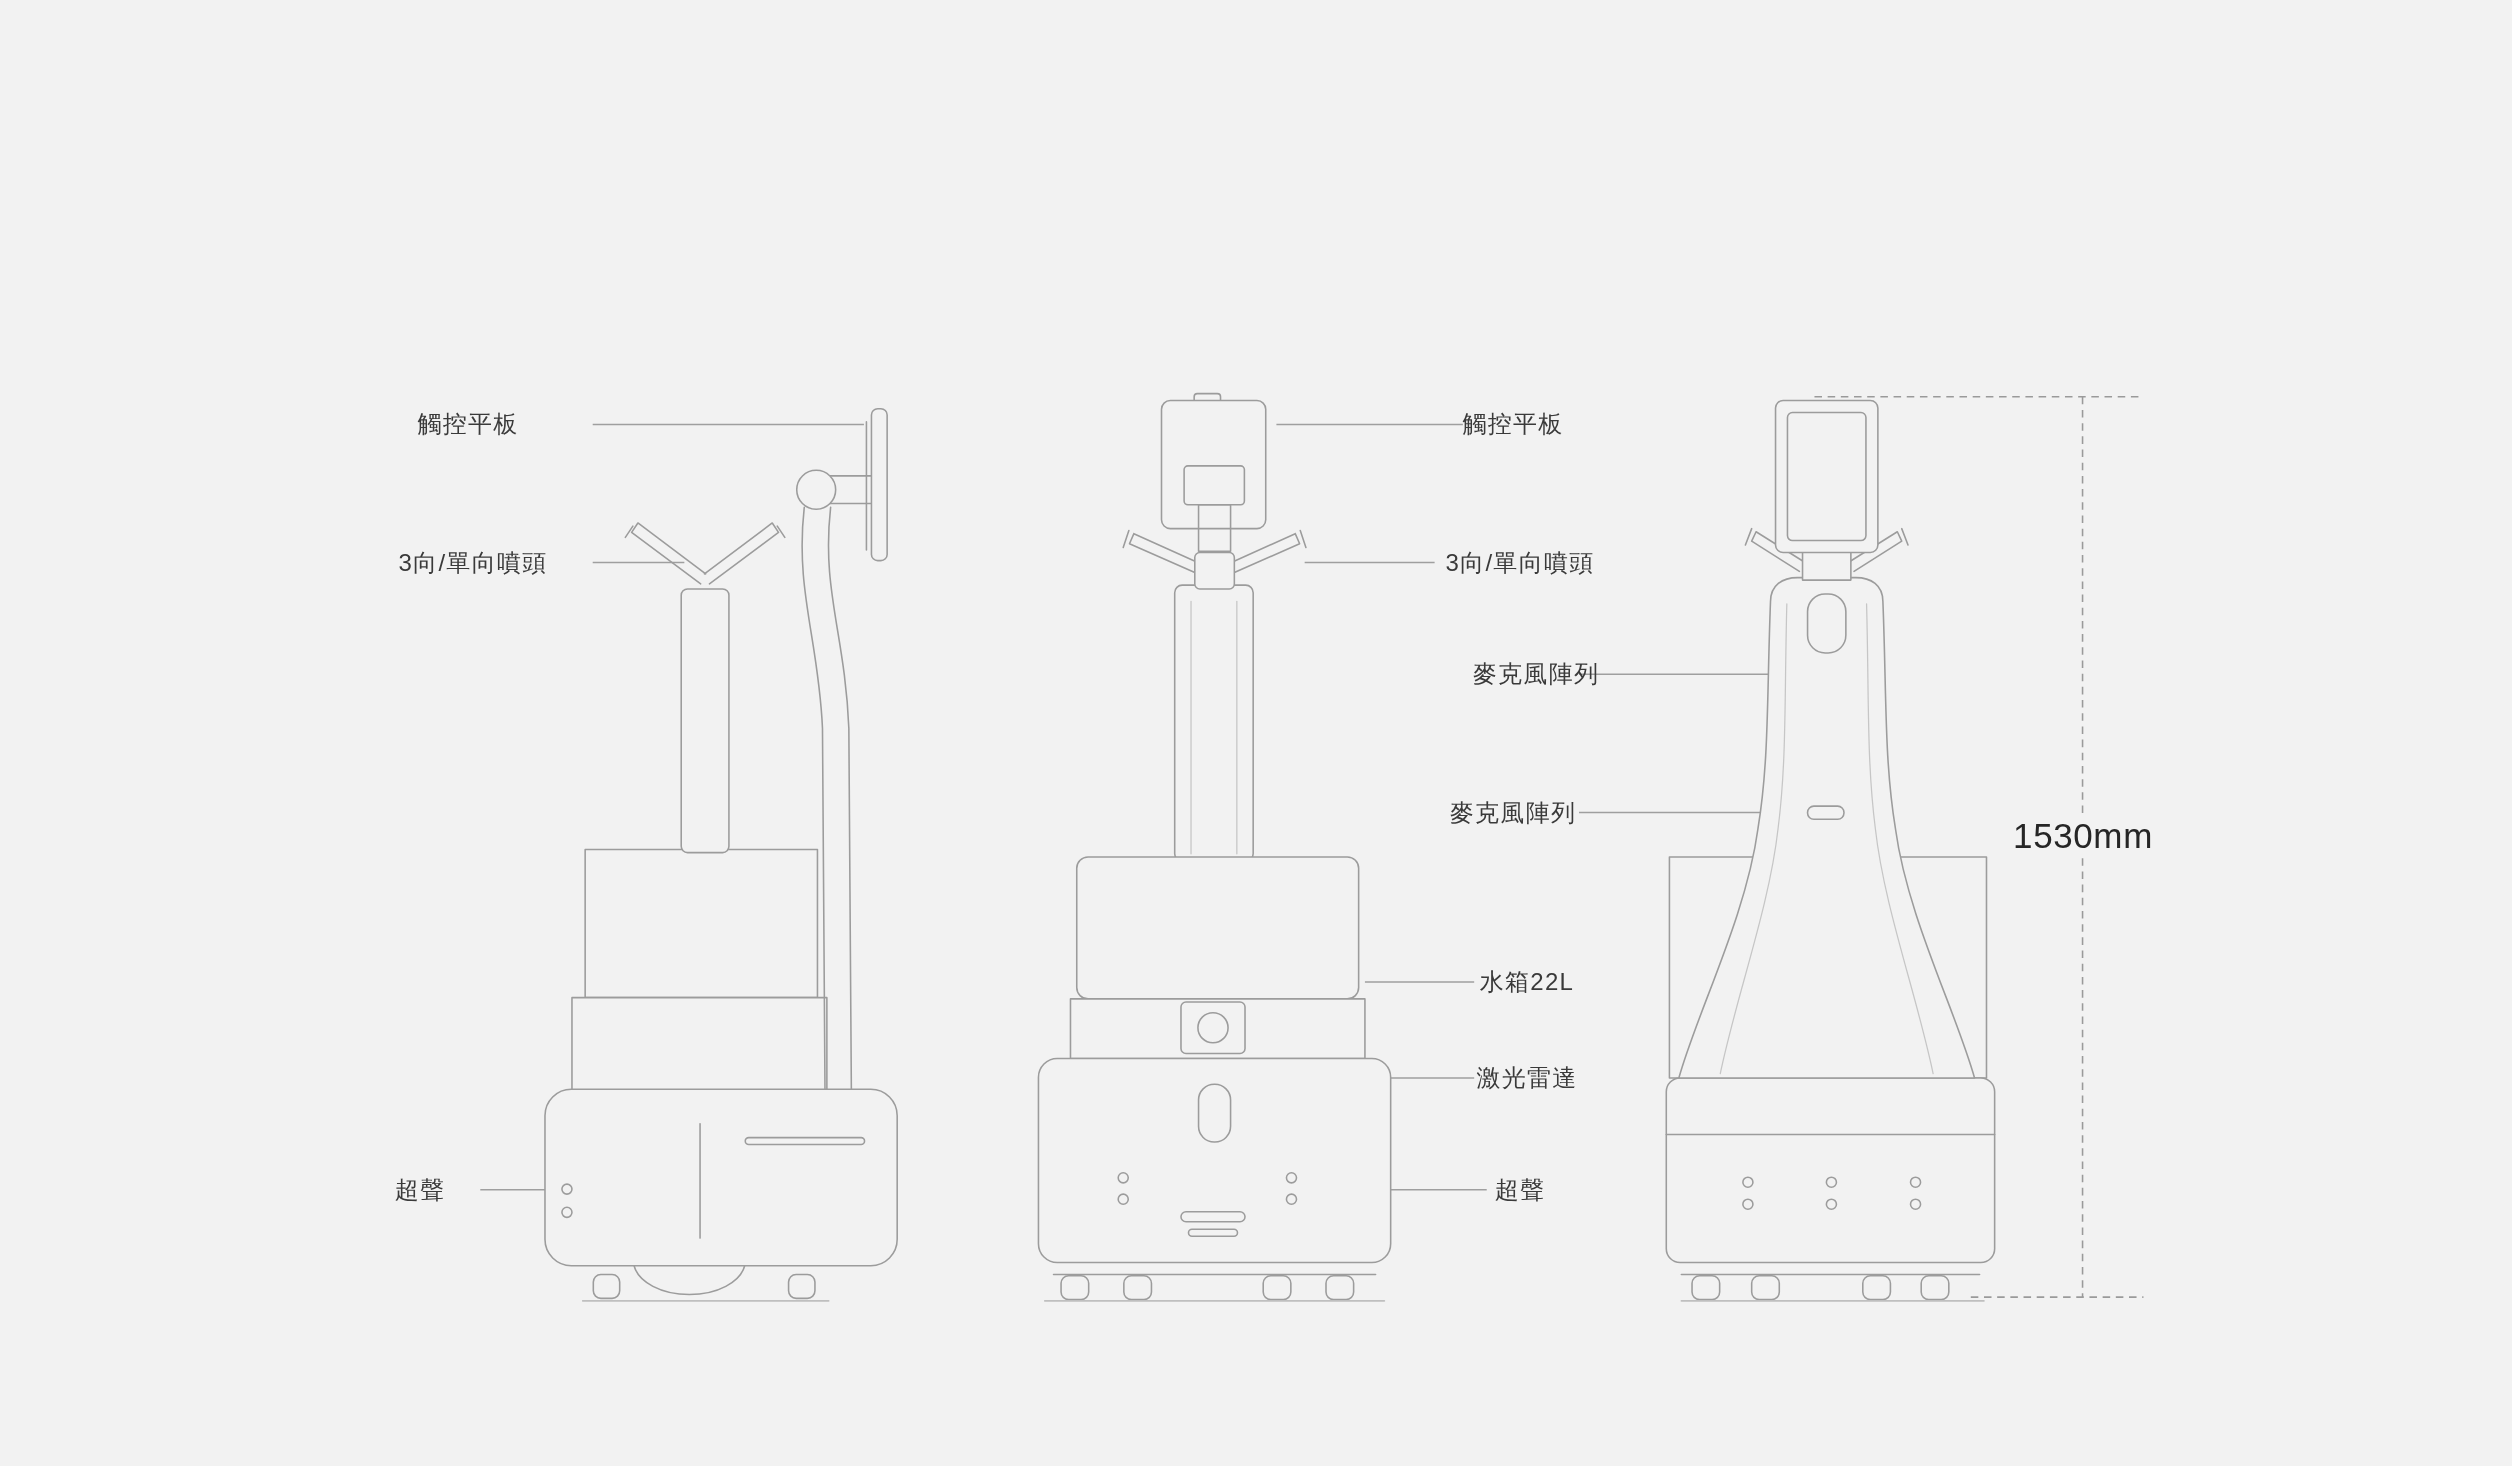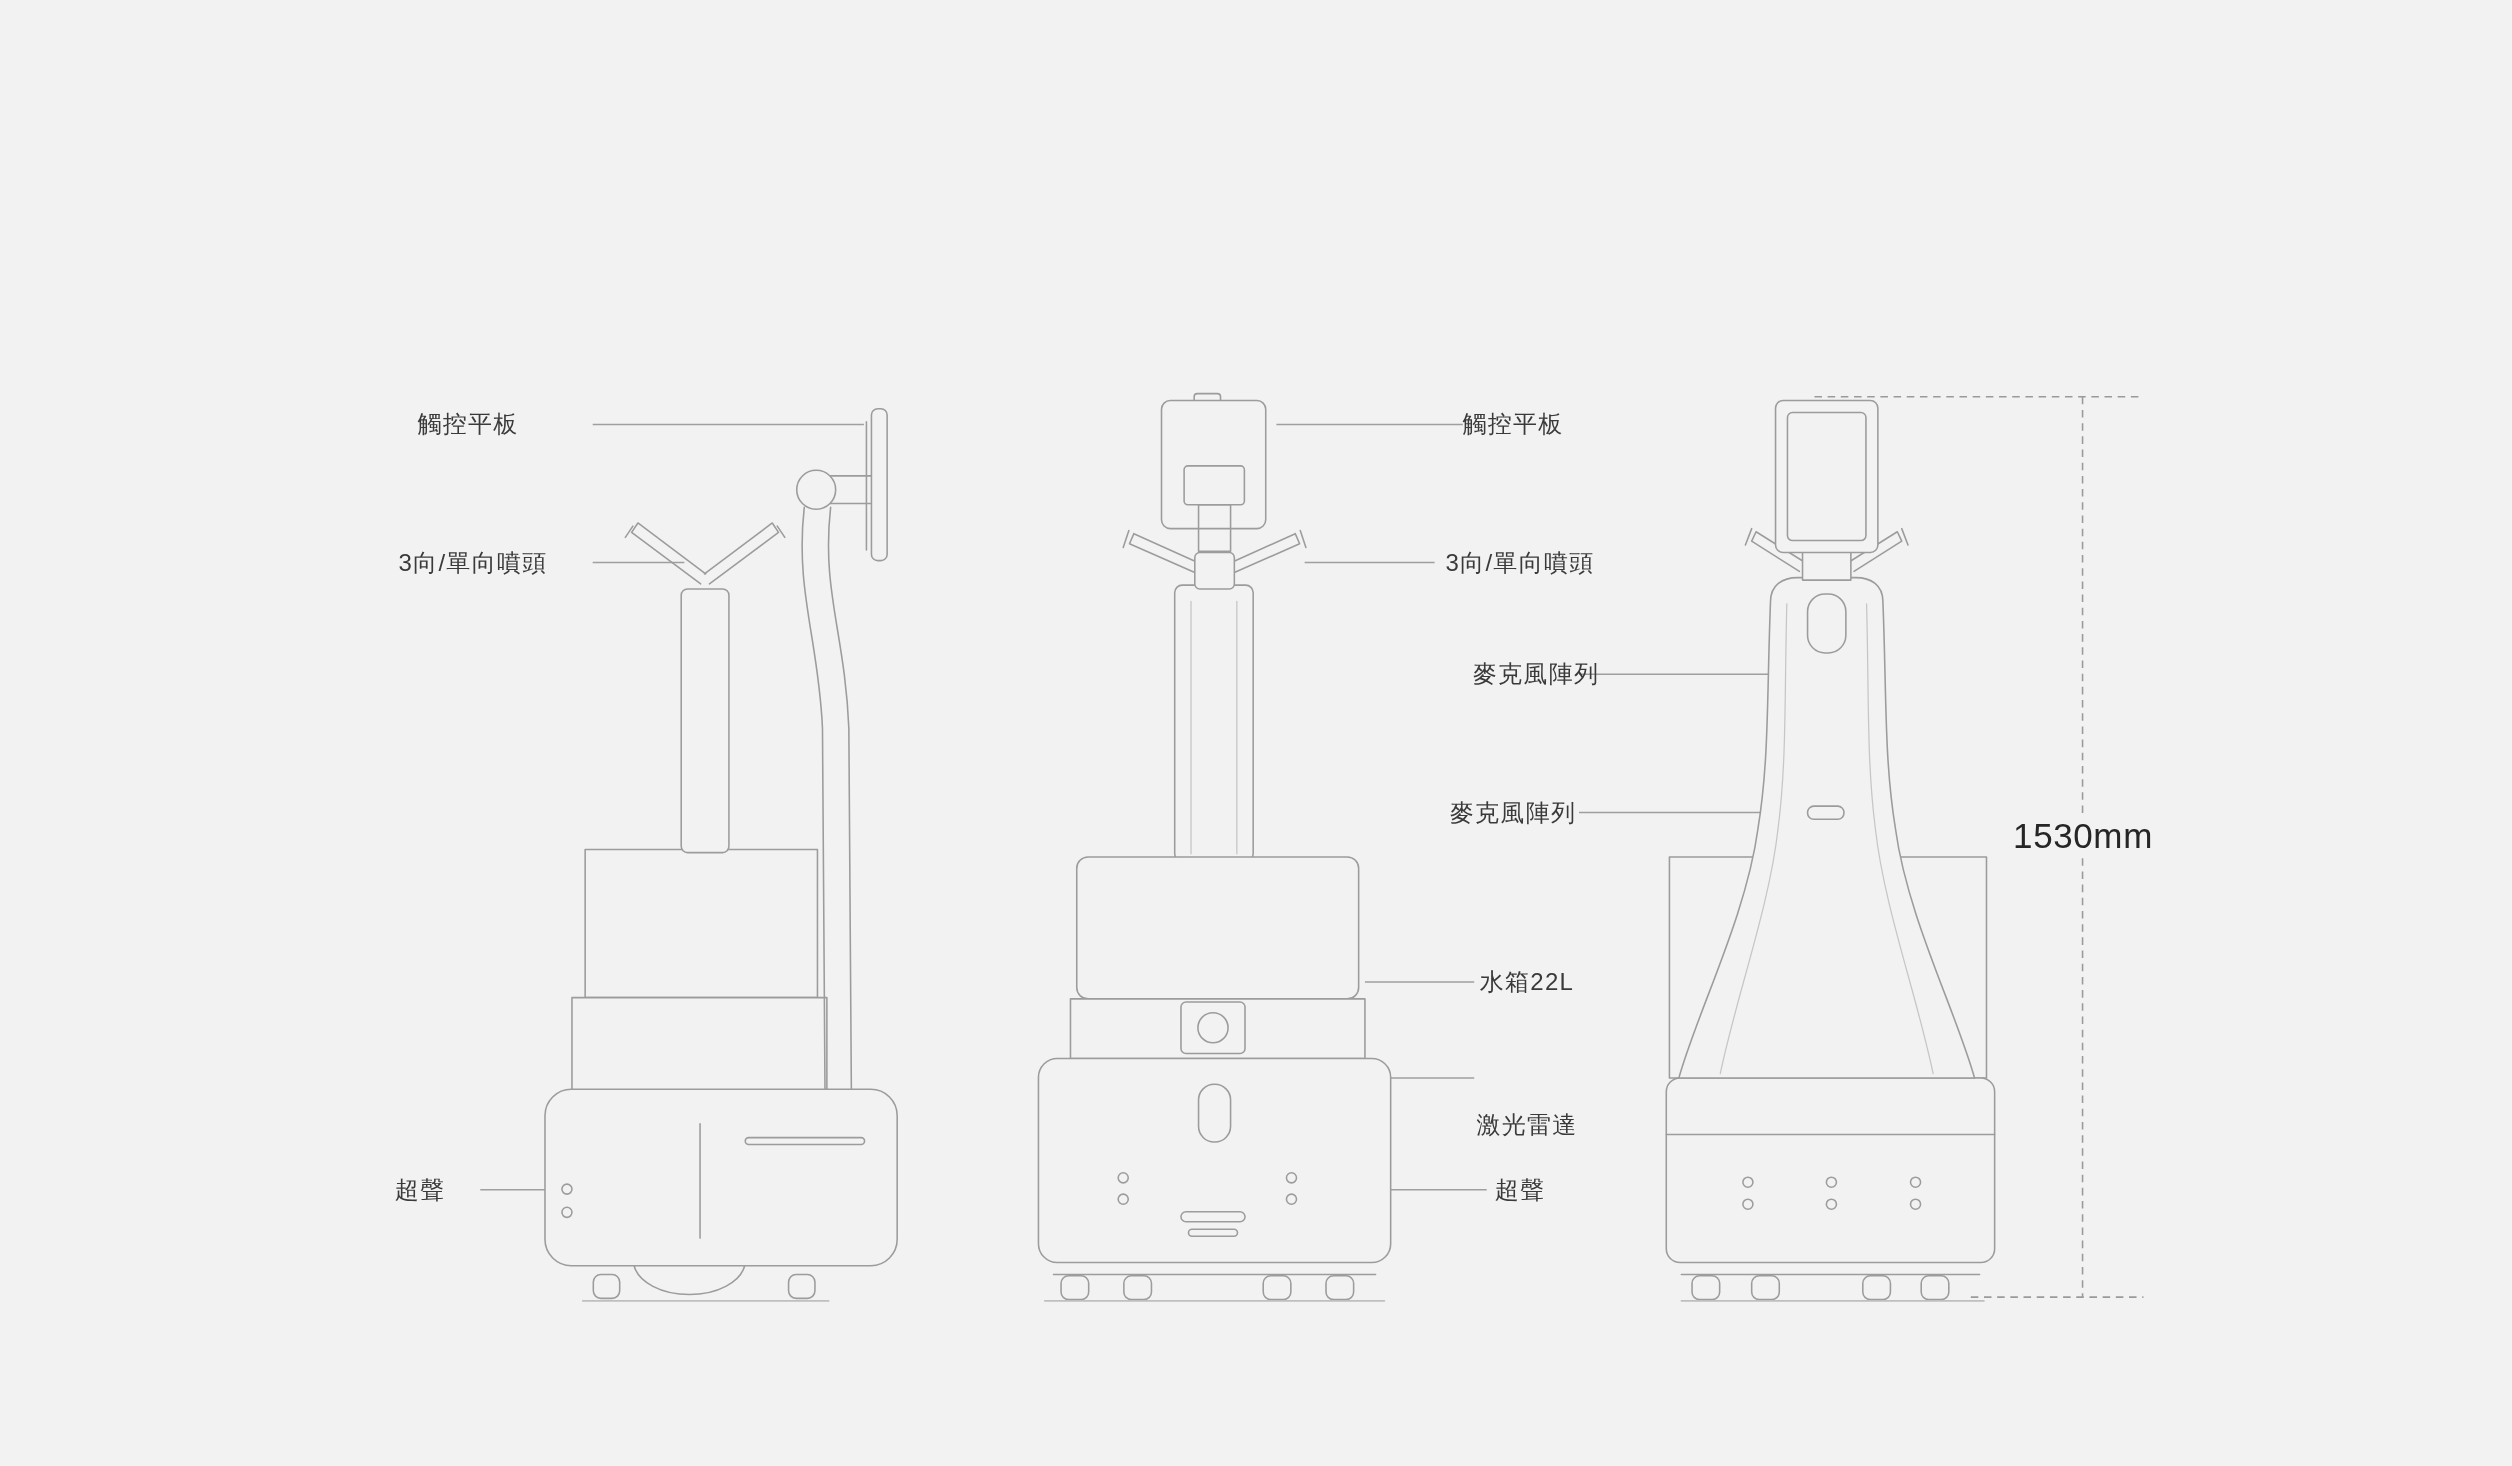--- a/index.html
+++ b/index.html
@@ -176,19 +176,19 @@
 
   <div class="lbl" style="left:468px; top:424px;">觸控平板</div>
   <div class="lbl" style="left:473px; top:563px;">3向/單向噴頭</div>
   <div class="lbl" style="left:420px; top:1190px;">超聲</div>
 
   <div class="lbl" style="left:1513px; top:424px;">觸控平板</div>
   <div class="lbl" style="left:1520px; top:563px;">3向/單向噴頭</div>
   <div class="lbl" style="left:1513px; top:674px;margin-left:23px;">麥克風陣列</div>
   <div class="lbl" style="left:1513px; top:813px;">麥克風陣列</div>
   <div class="lbl" style="left:1527px; top:982px;">水箱22L</div>
-  <div class="lbl" style="left:1527px; top:1078px;margin-top:47px;">激光雷達</div>
+  <div class="lbl" style="left:1527px; top:1078px;">激光雷達</div>
   <div class="lbl" style="left:1520px; top:1190px;">超聲</div>
 
   <div class="lbl dim" style="left:2083px; top:835px;">1530mm</div>
 
 </div>
 
 
 </body></html>

